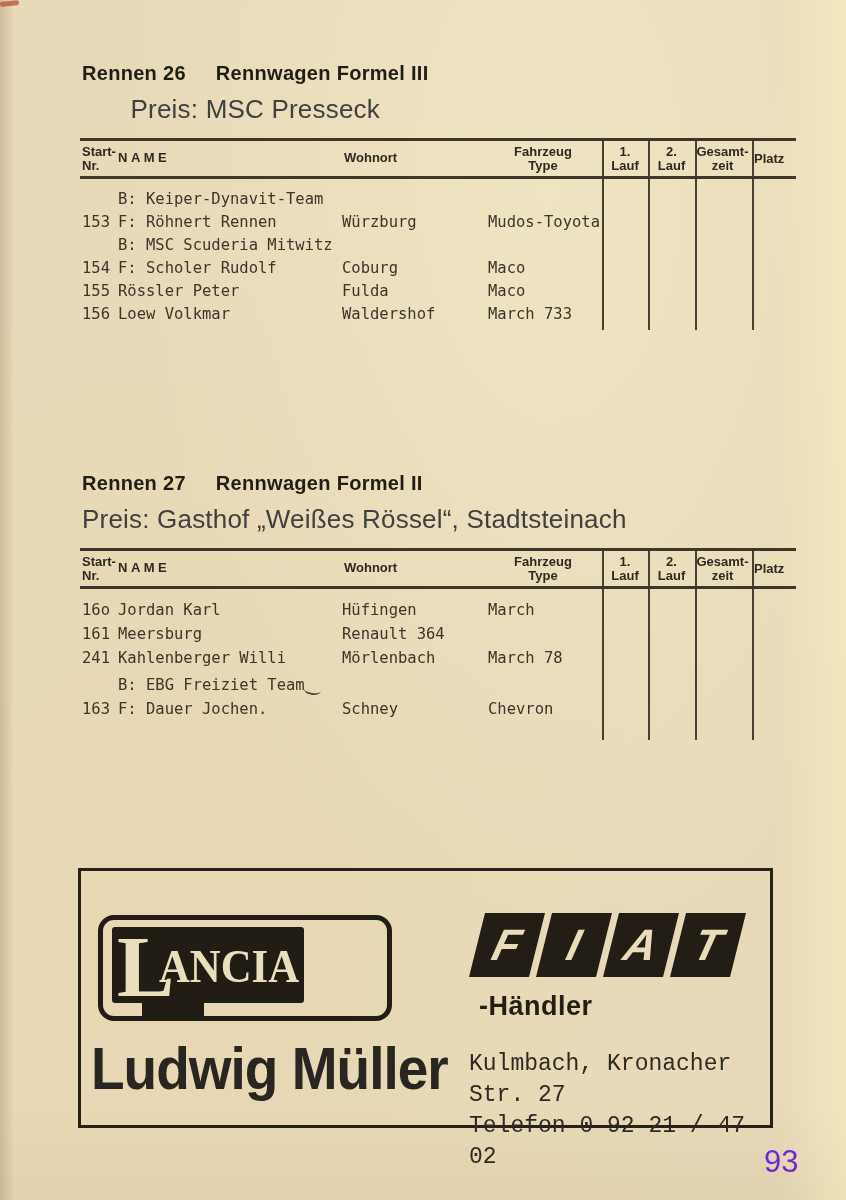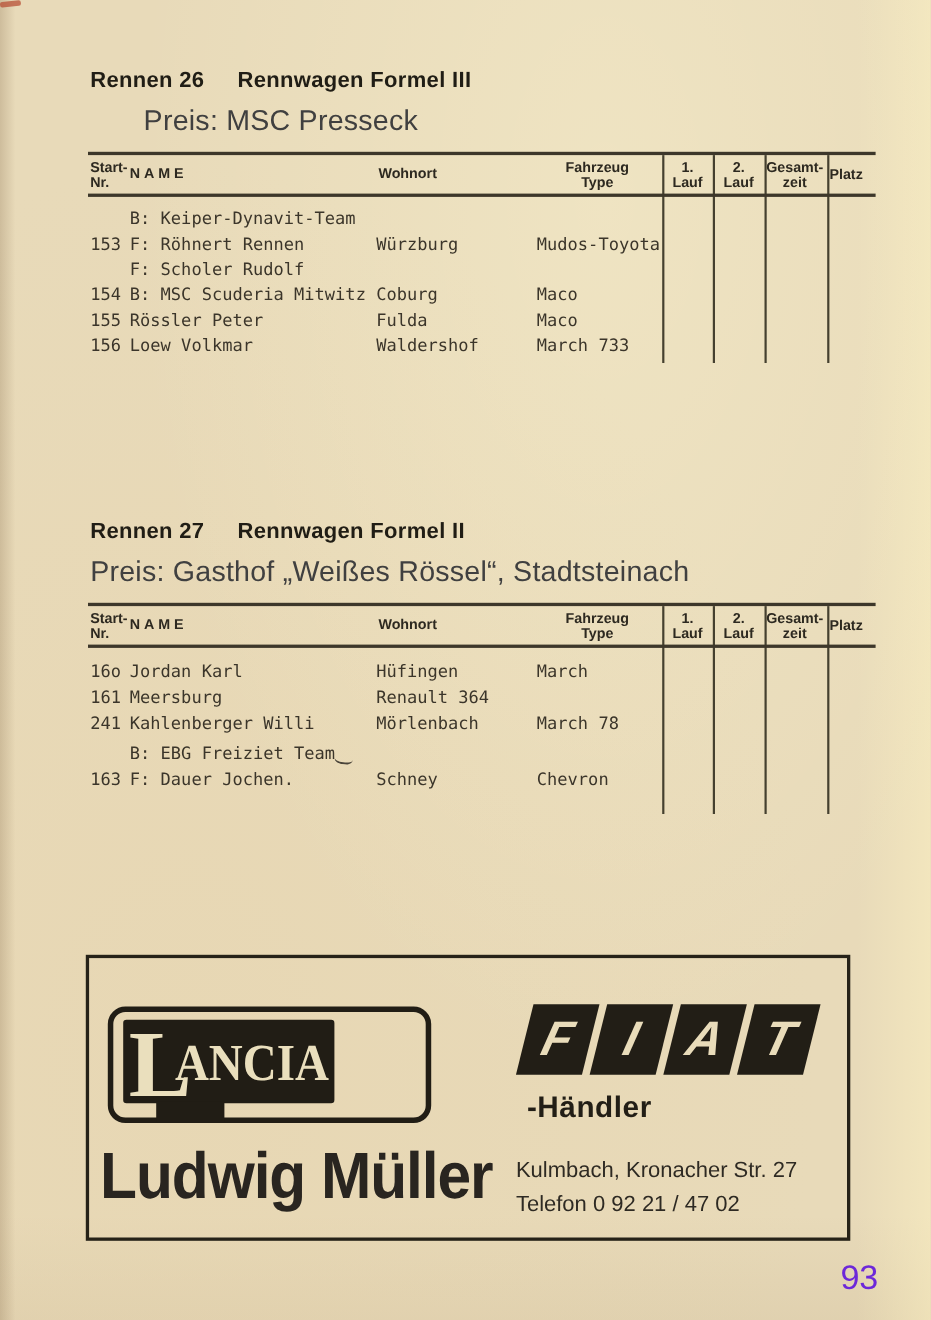--- a/index.html
+++ b/index.html
@@ -63,21 +63,21 @@
     font-weight:bold;font-size:45px;line-height:50px;color:#eadfbd;
     transform:scale(.95,1.05);transform-origin:left top;letter-spacing:0px;}
   .fiat{position:absolute;left:396px;top:42px;display:flex;gap:7px;}
   .fiat-tile{width:60px;height:64px;background:#221e16;transform:skewX(-14deg);
     display:flex;align-items:center;justify-content:center;}
   .fiat-tile span{font-style:italic;font-weight:900;font-size:44px;color:#e9dcba;
     font-family:"Liberation Sans",sans-serif;}
   .haendler{position:absolute;left:398px;top:120px;font-weight:800;font-size:27px;color:#221e16;letter-spacing:.5px;}
   .dealer{position:absolute;left:10px;top:166px;font-weight:800;font-size:55px;line-height:58px;
     color:#292520;letter-spacing:-1px;transform:scaleY(1.08);transform-origin:left top;}
-  .address{position:absolute;left:388px;top:178px;font-size:20px;line-height:31px;color:#2e2a23;}
+  .address{position:absolute;left:388px;top:178px;font-size:23px;line-height:31px;color:#2e2a23;font-family:Liberation Mono, monospace;}
 
   .pagenum{position:absolute;left:764px;top:1144px;font-size:31px;color:#6d28d9;}
 </style>
 </head>
 <body>
 
 <div class="edge-left"></div>
 <div class="fleck"></div>
 
 <div class="race-head" style="top:58px;">
@@ -121,22 +121,22 @@
       <div>
           <div>B: Keiper-Dynavit-Team</div>
           <div>F: Röhnert Rennen</div>
         </div>
       <div>Würzburg</div>
       <div>Mudos-Toyota</div>
     </div>
     <div class="trow">
       <div>154</div>
       <div>
+          <div>B: MSC Scuderia Mitwitz</div>
           <div>F: Scholer Rudolf</div>
-          <div>B: MSC Scuderia Mitwitz</div>
         </div>
       <div>Coburg</div>
       <div>Maco</div>
     </div>
     <div class="trow">
       <div>155</div>
       <div>
           <div>Rössler Peter</div>
         </div>
       <div>Fulda</div>

